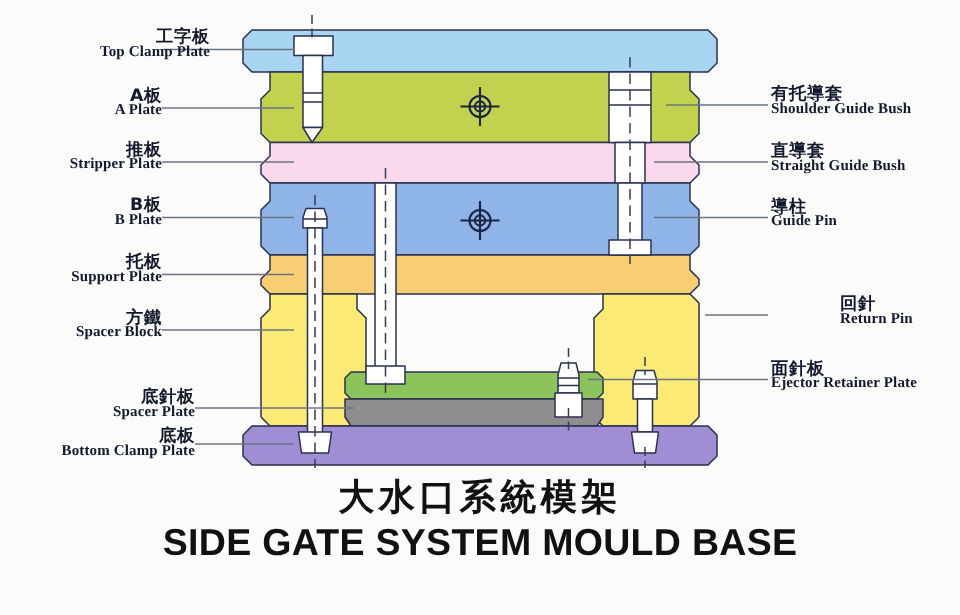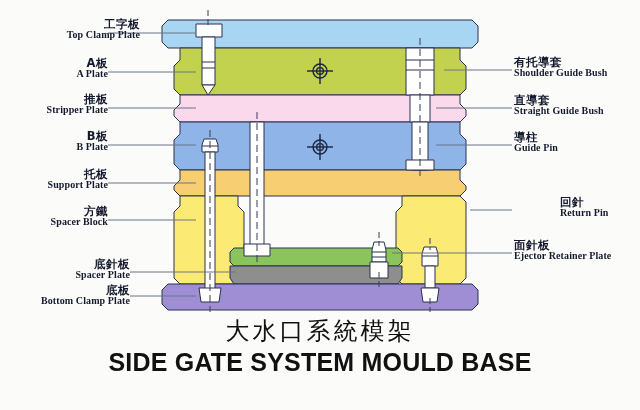--- a/index.html
+++ b/index.html
@@ -12,21 +12,21 @@
 
   
   .lbl{position:absolute;line-height:1.05;}
   .lbl .cn{font-family:"DejaVu Sans", sans-serif;font-weight:bold;font-size:11.5px;color:#141a2e;white-space:nowrap;letter-spacing:.5px;}
   .lbl .en{font-family:"Liberation Serif", serif;font-weight:bold;font-size:10px;color:#141a2e;white-space:nowrap;letter-spacing:.1px;}
   .lbl.left{text-align:right;}
   .lbl.right{text-align:left;}
 
   
   #title-cn{position:absolute;left:0;right:0;top:315px;text-align:center;
-    font-family:"DejaVu Sans", sans-serif;font-weight:normal;font-size:24px;color:#111;letter-spacing:3px;}
+    font-family:"DejaVu Sans", sans-serif;font-weight:bold;font-size:24px;color:#111;letter-spacing:3px;}
   #title-en{position:absolute;left:0;right:0;top:348px;text-align:center;
     font-family:"Liberation Sans", sans-serif;font-weight:bold;font-size:25px;color:#111;letter-spacing:.2px;}
 
   
   svg#draw{position:absolute;left:0;top:0;}
 </style>
 </head>
 <body>
 
 <div id="stage">

